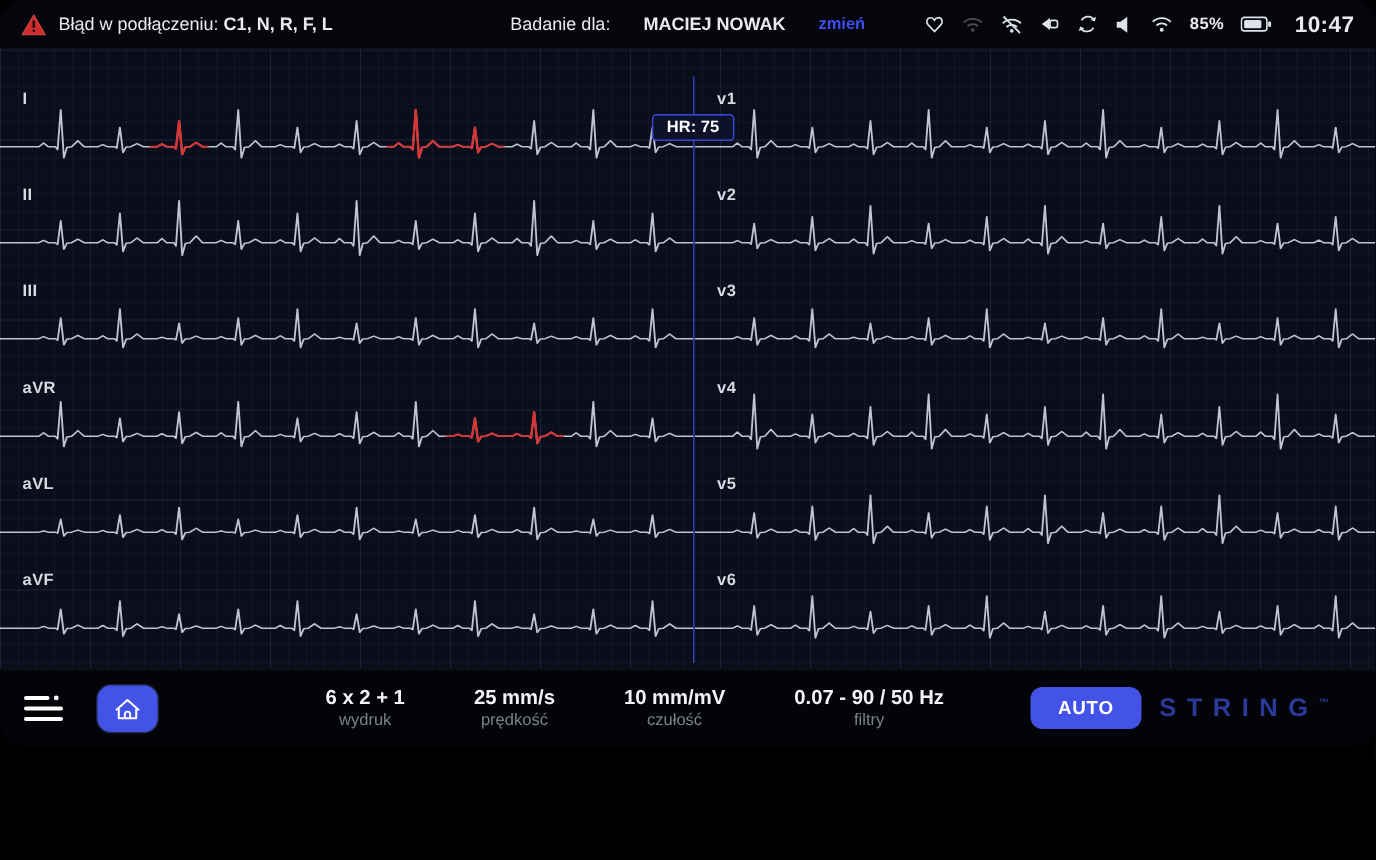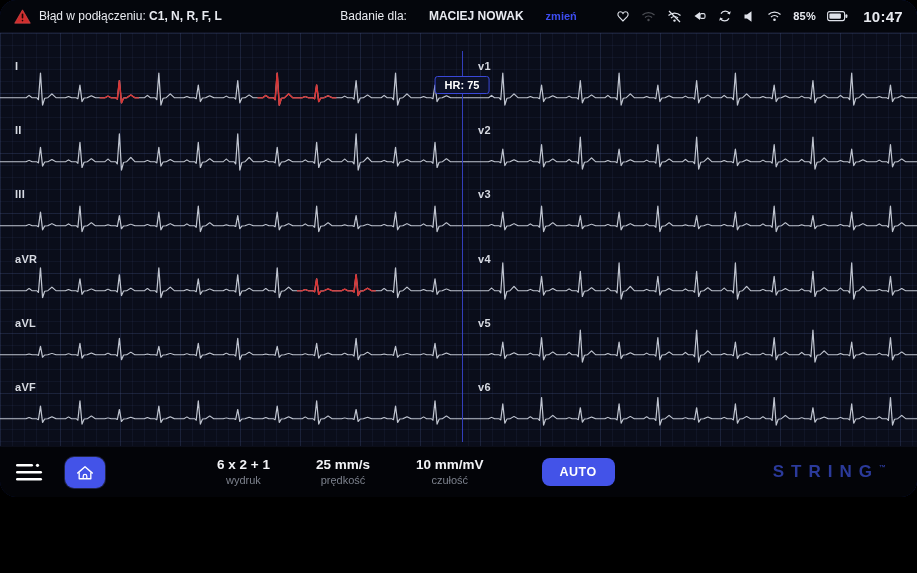--- a/index.html
+++ b/index.html
@@ -244,17 +244,21 @@
         <div class="sub">wydruk</div>
       </div>
       <div class="grp">
         <div class="val">25 mm/s</div>
         <div class="sub">prędkość</div>
       </div>
       <div class="grp">
         <div class="val">10 mm/mV</div>
         <div class="sub">czułość</div>
       </div>
+      <div class="grp">
+        <div class="val">0.07 - 90 / 50 Hz</div>
+        <div class="sub">filtry</div>
+      </div>
     </div>
     <button class="auto-btn">AUTO</button>
     <div class="brand"><span>STRING</span><span class="tm">™</span></div>
   </footer>
 </div>
 
 </body></html>

